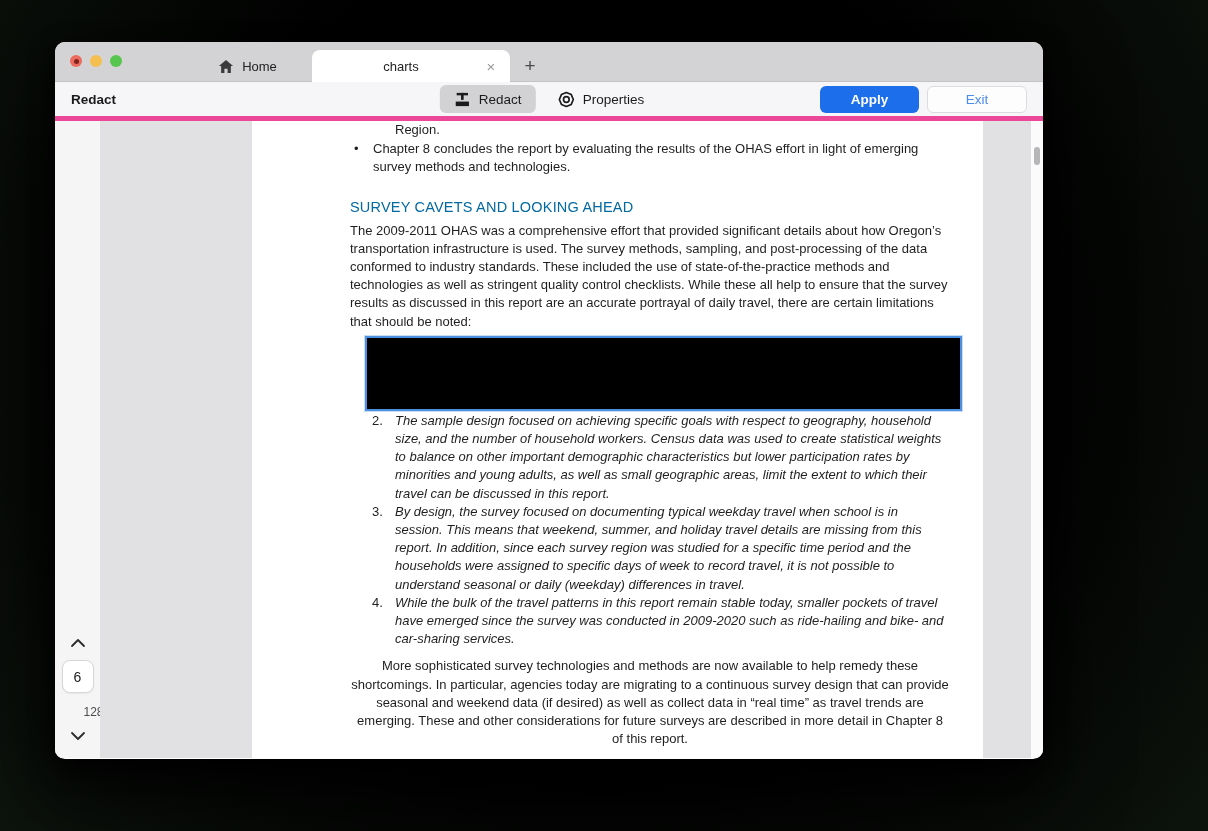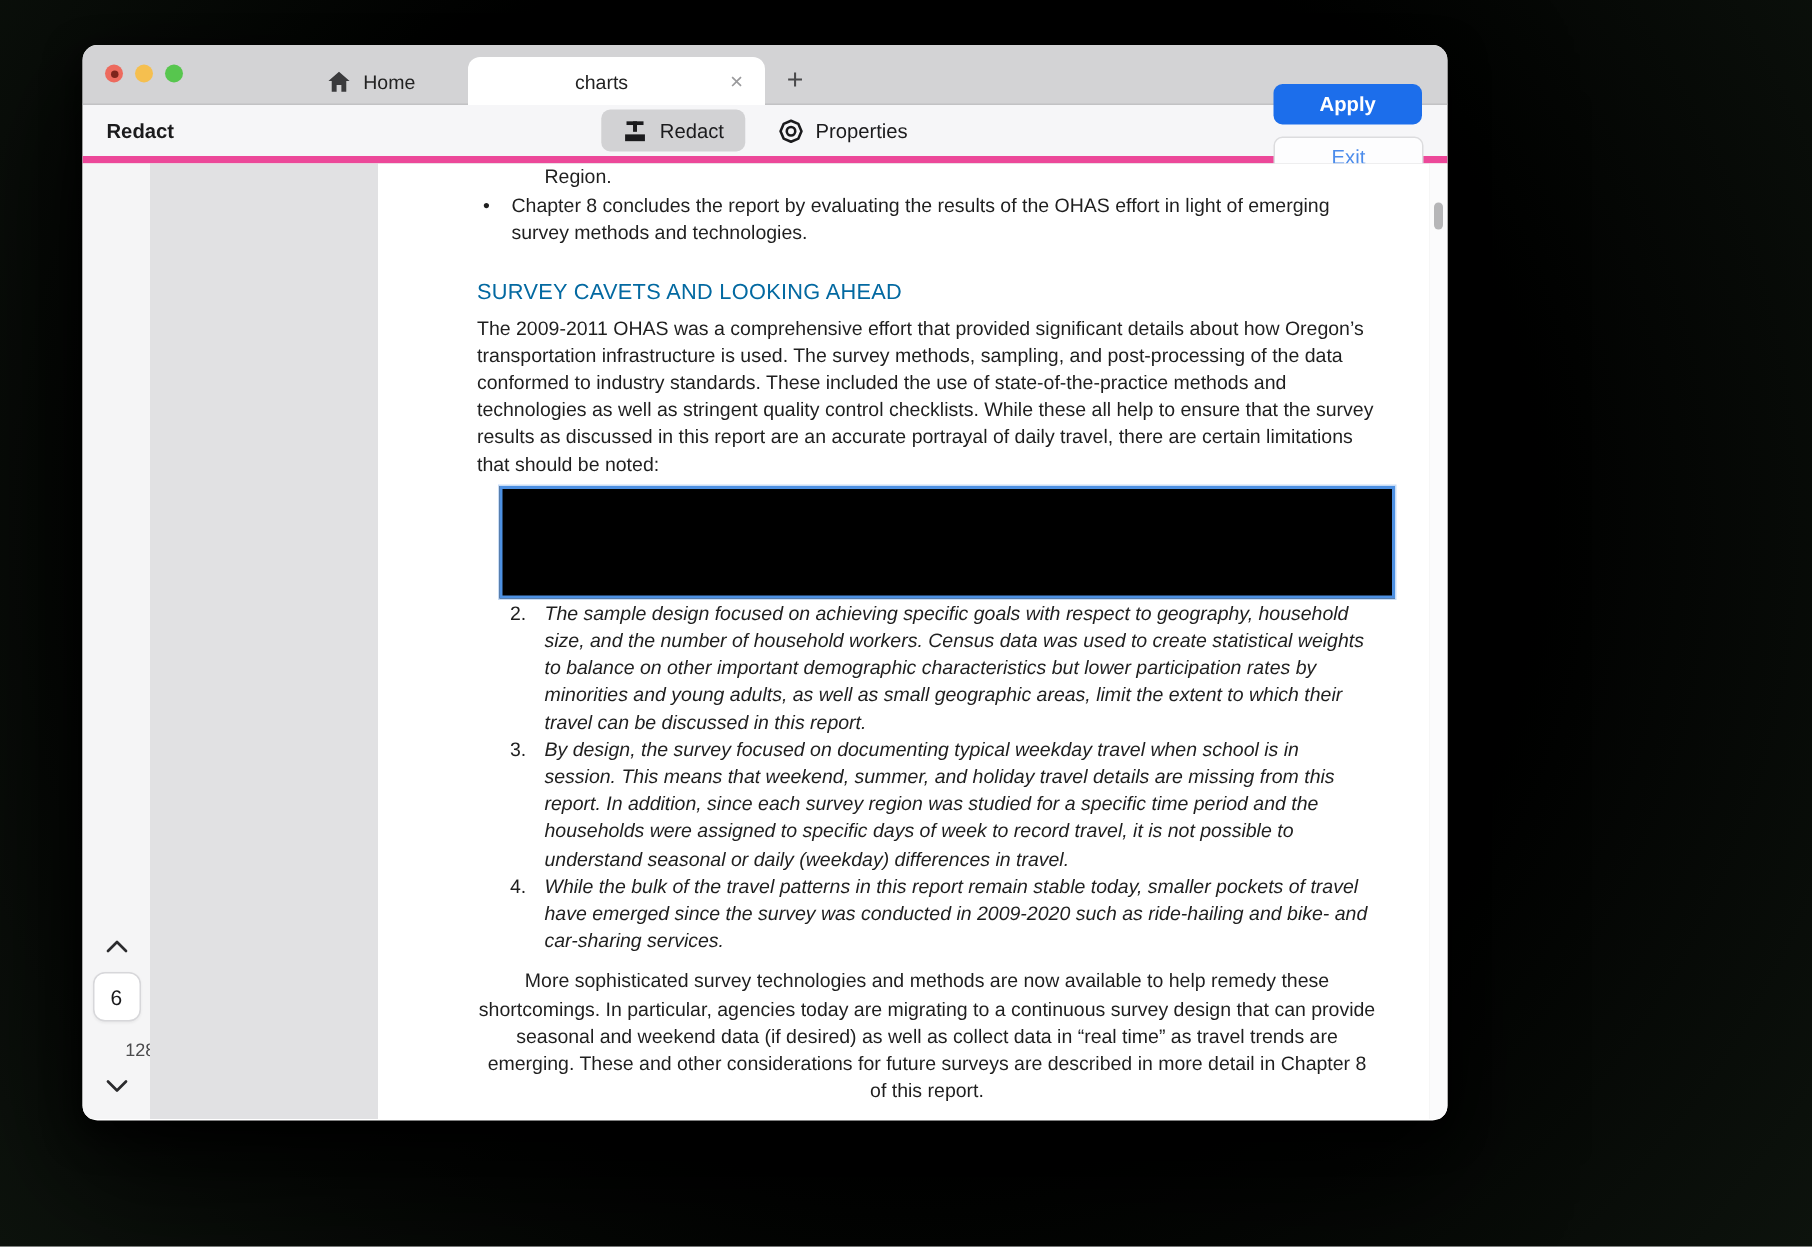--- a/index.html
+++ b/index.html
@@ -4,21 +4,21 @@
 <style>
   * { margin:0; padding:0; box-sizing:border-box; }
   html,body { width:1208px; height:831px; overflow:hidden; }
   body {
     font-family:"Liberation Sans", sans-serif;
     background: radial-gradient(circle at 50% 42%, #000 52%, #0d130d 100%);
     position:relative;
   }
 
   .window {
-    position:absolute; left:55px; top:30px; width:910px; height:717px;
+    position:absolute; left:55px; top:42px; width:988px; height:717px;
     border-radius:10px; overflow:hidden; background:#fff;
     box-shadow:0 30px 80px rgba(0,0,0,0.95), 0 8px 24px rgba(0,0,0,0.8);
   }
 
   
   .titlebar {
     height:40px; background:#d3d3d5; display:flex; align-items:flex-end;
     position:relative; border-bottom:1px solid #c2c2c4;
   }
   .traffic { position:absolute; left:15px; top:13px; display:flex; gap:8px; }
@@ -52,21 +52,21 @@
   .toolbar-title { font-size:13.5px; font-weight:700; color:#1b1b1d; }
   .toolbar-center {
     position:absolute; left:50%; top:0; height:100%; transform:translateX(-50%);
     display:flex; align-items:center; gap:8px;
   }
   .tool-btn {
     display:flex; align-items:center; gap:8px; height:28px; padding:0 14px;
     border-radius:6px; font-size:13.5px; color:#1b1b1d; cursor:default;
   }
   .tool-btn.selected { background:#d2d2d4; }
-  .toolbar-right { margin-left:auto; display:flex; align-items:flex-start; gap:8px;flex-direction:column; }
+  .toolbar-right { margin-left:auto; display:flex; align-items:flex-end; gap:8px; }
   .btn-apply {
     width:99px; height:27px; background:#1c6eeb; color:#fff; border:none; border-radius:6px;
     font-size:13.5px; font-weight:700; font-family:"Liberation Sans",sans-serif;
   }
   .btn-exit {
     width:100px; height:27px; background:#fdfdfe; color:#4c8ceb; border:1px solid #dcdcde; border-radius:6px;
     font-size:13.5px; font-family:"Liberation Sans",sans-serif;
   }
 
   
@@ -84,21 +84,21 @@
   .page-box {
     width:32px; height:33px; background:#fff; border:1px solid #d7d7da; border-radius:8px;
     display:flex; align-items:center; justify-content:center; font-size:14px; color:#1b1b1d;
     box-shadow:0 1px 2px rgba(0,0,0,0.06);
   }
   .page-total { font-size:12px; color:#4b4b4d;margin-left:32px; }
 
   
   .page {
     position:absolute; left:152px; top:0; width:731px; height:637px; background:#ffffff;
-    color:#1f1f1f; font-size:13px; line-height:18.2px;
+    color:#1f1f1f; font-size:13px; line-height:18.2px;padding-left:32px;
   }
   .doc { padding:0 0 0 66px; width:100%; }
   .frag-region { margin-left:45px; }
   .bullet-row { display:flex; margin-top:1px; }
   .bullet-glyph { width:23px; flex:none; padding-left:4px; }
   .bullet-text { width:550px; }
   .doc-heading { color:#0369a1; font-size:14.5px; margin-top:21px; line-height:18px; letter-spacing:0.2px; }
   .intro { margin-top:6px; width:600px; }
   .redaction {
     margin-top:5px; margin-left:15px; width:597px; height:75px; background:#000;

